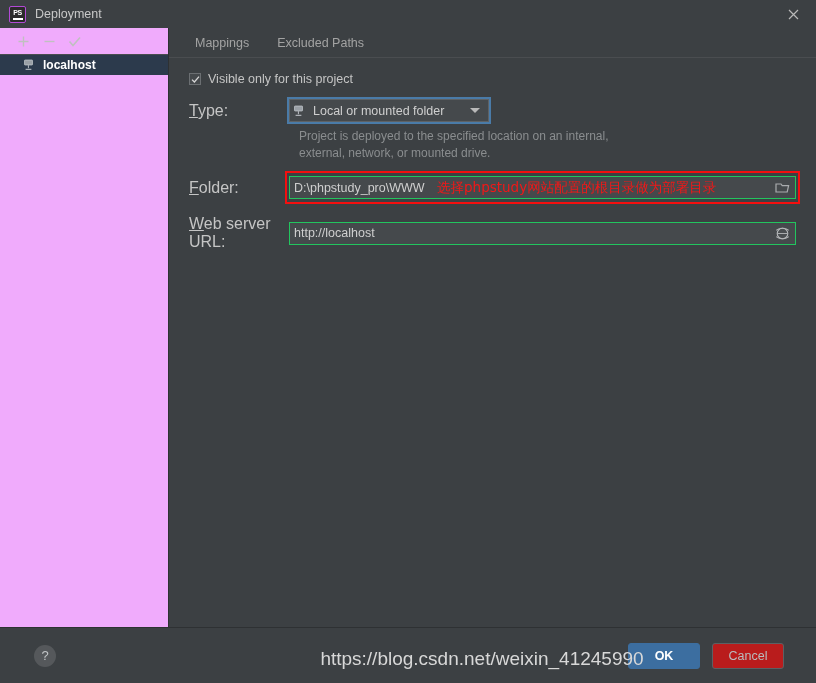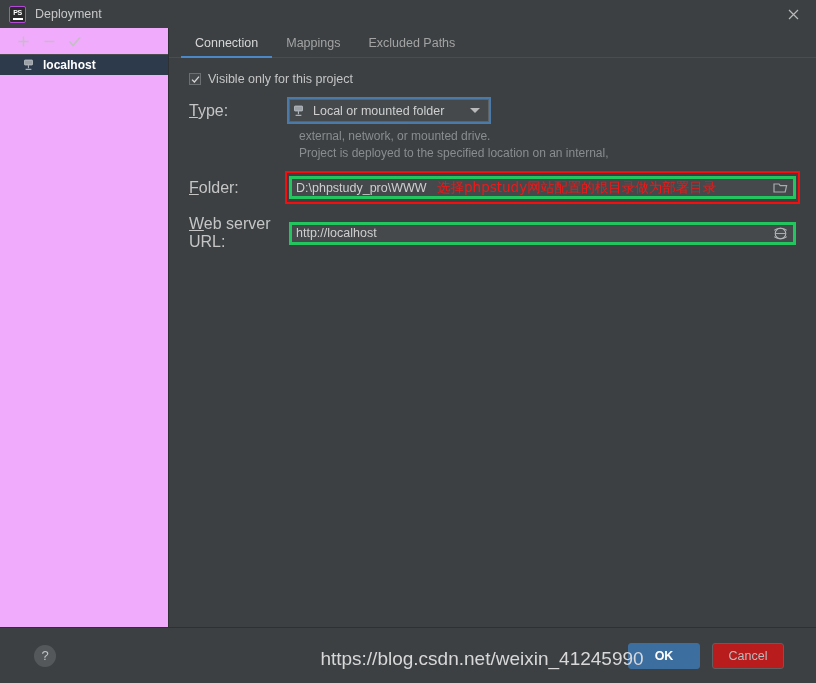--- a/index.html
+++ b/index.html
@@ -130,21 +130,21 @@
 
   .hint{
     margin:4px 0 14px 118px;font-size:12px;color:#8a8d8f;line-height:17px;
     max-width:430px;
   }
 
   .folder-row{display:flex;align-items:center;margin-bottom:16px;position:relative;}
   .field-wrap{position:relative;flex:1;}
   .textfield{
     height:23px;box-sizing:border-box;
-    background:#45494c;border:3px solid #22c55e;
+    background:#45494c;border:1px solid #22c55e;
     display:flex;align-items:center;padding:0 4px;
     font-size:12.5px;color:#cfcfcf;
     width:100%;
   }
   .textfield .val{white-space:nowrap;}
   .field-icon{
     margin-left:auto;display:flex;align-items:center;justify-content:center;
     width:18px;height:18px;color:#a9acae;
   }
   .redbox{
@@ -240,23 +240,20 @@
             </svg>
           </span>
           <span>localhost</span>
         </div>
       </div>
     </div>
 
     <div class="main">
 
       <div class="tabs">
-        <div class="tab active">
-          <span>Connection</span>
-        </div>
         <div class="tab">
           <span>Mappings</span>
         </div>
         <div class="tab">
           <span>Excluded Paths</span>
         </div>
       </div>
 
       <div class="form">
 
@@ -278,22 +275,22 @@
                 <path d="M4.4 6.2 L4.4 9.2" stroke="#c6cbd0" stroke-width="0.9"></path>
                 <path d="M1.6 10.3 L7.4 10.3" stroke="#c6cbd0" stroke-width="1"></path>
               </svg>
             </span>
             <span class="combo-text">Local or mounted folder</span>
             <span class="caret"></span>
           </div>
         </div>
 
         <div class="hint">
+          <div>Project is deployed to the specified location on an internal,</div>
           <div>external, network, or mounted drive.</div>
-          <div>Project is deployed to the specified location on an internal,</div>
         </div>
 
         <div class="folder-row">
           <div class="label"><u>F</u>older:</div>
           <div class="field-wrap">
             <div class="textfield">
               <span class="val">D:\phpstudy_pro\WWW</span>
               <span class="field-icon">
                 <svg width="15" height="13" viewBox="0 0 15 13">
                   <path d="M1 3 L6 3 L7.2 4.6 L13.6 4.6 L12.2 11 L1 11 Z" fill="none" stroke="#a9acae" stroke-width="1.2"></path>

